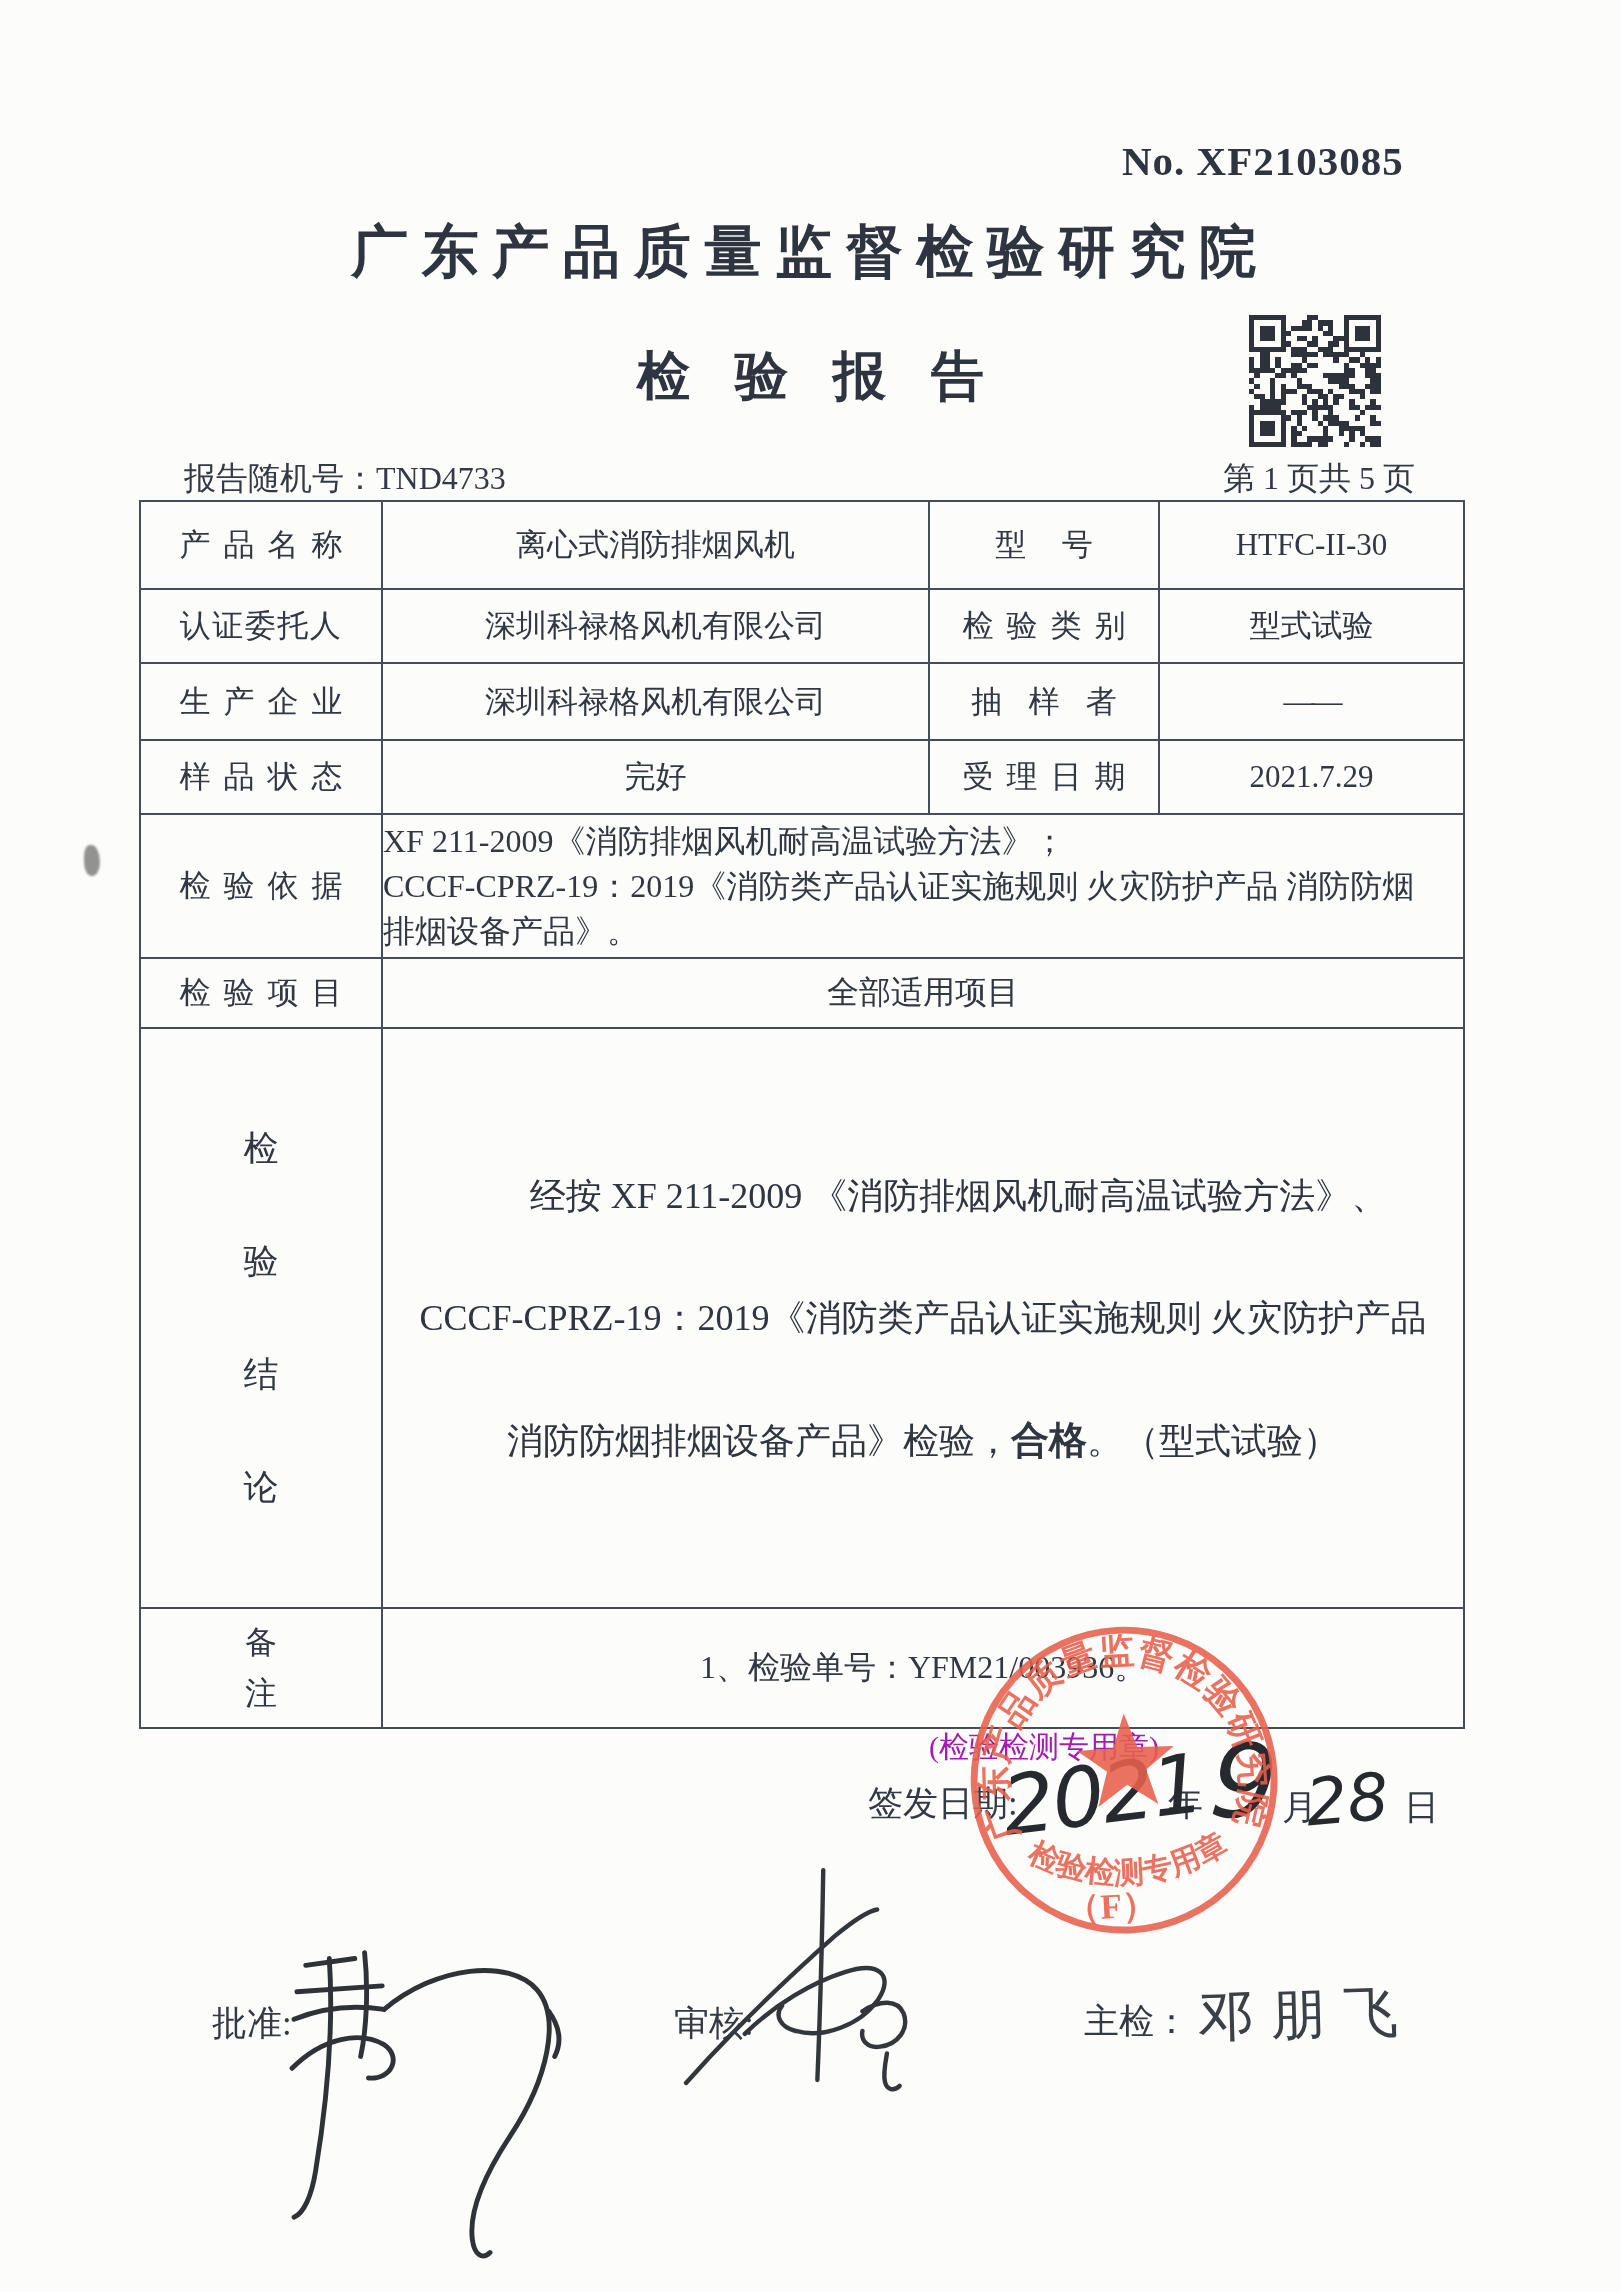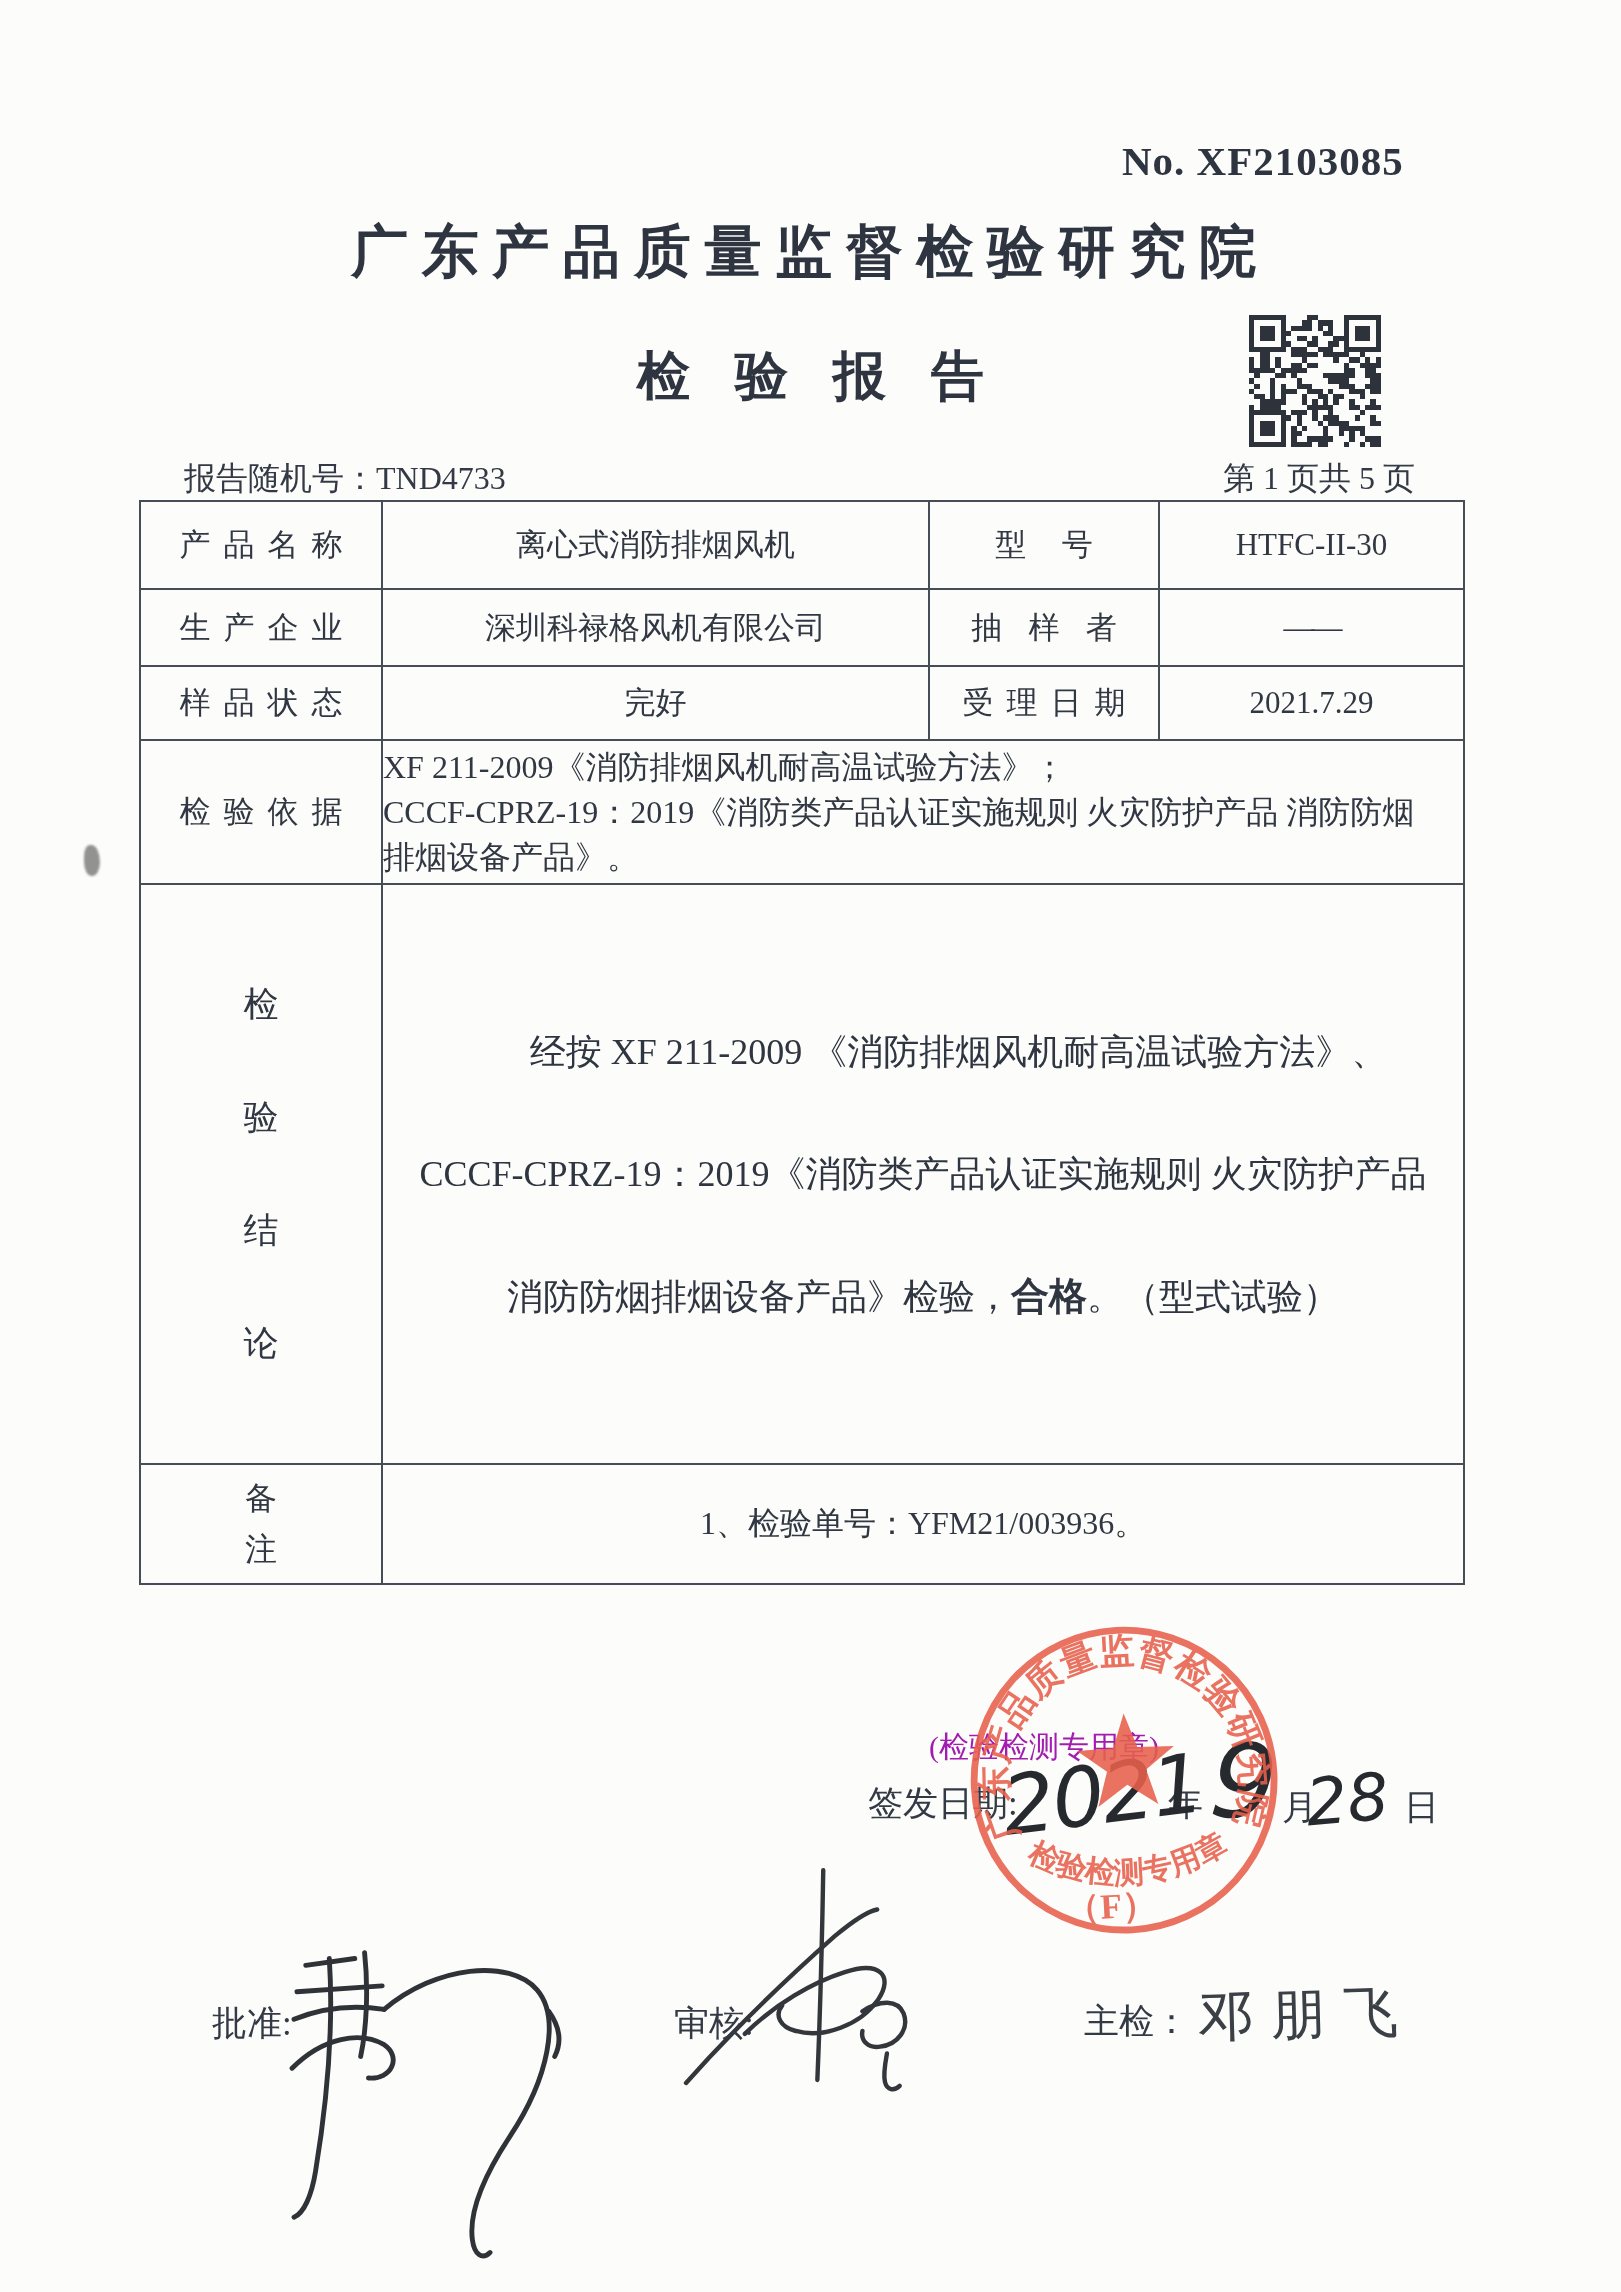--- a/index.html
+++ b/index.html
@@ -452,20 +452,26 @@
         <col style="width:305px">
       </colgroup>
 
     <tbody>
         <tr style="height:88px">
       <td class="lbl ls4">产品名称</td>
       <td class="val">离心式消防排烟风机</td>
       <td class="lbl ls2">型号</td>
       <td class="val">HTFC-II-30</td>
     </tr>
+    <tr style="height:74px">
+      <td class="lbl ls0">认证委托人</td>
+      <td class="val">深圳科禄格风机有限公司</td>
+      <td class="lbl ls4">检验类别</td>
+      <td class="val">型式试验</td>
+    </tr>
     <tr style="height:77px">
       <td class="lbl ls4">生产企业</td>
       <td class="val">深圳科禄格风机有限公司</td>
       <td class="lbl ls3">抽样者</td>
       <td class="val dash">——</td>
     </tr>
     <tr style="height:74px">
       <td class="lbl ls4">样品状态</td>
       <td class="val">完好</td>
       <td class="lbl ls4">受理日期</td>
@@ -474,20 +480,24 @@
 
     <tr style="height:144px">
       <td class="lbl ls4">检验依据</td>
       <td class="basis-cell" colspan="3">
         <div class="basis-line">XF 211-2009《消防排烟风机耐高温试验方法》；</div>
         <div class="basis-line">CCCF-CPRZ-19：2019《消防类产品认证实施规则 火灾防护产品 消防防烟</div>
         <div class="basis-line">排烟设备产品》。</div>
       </td>
     </tr>
 
+    <tr style="height:70px">
+      <td class="lbl ls4">检验项目</td>
+      <td class="left val" colspan="3" style="font-size:32px">全部适用项目</td>
+    </tr>
 
     <tr style="height:580px">
       <td class="vlabel">
         <div>检</div>
         <div>验</div>
         <div>结</div>
         <div>论</div>
       </td>
       <td class="concl" colspan="3">
         <div class="concl-line indent">经按 XF 211-2009 《消防排烟风机耐高温试验方法》、</div>

